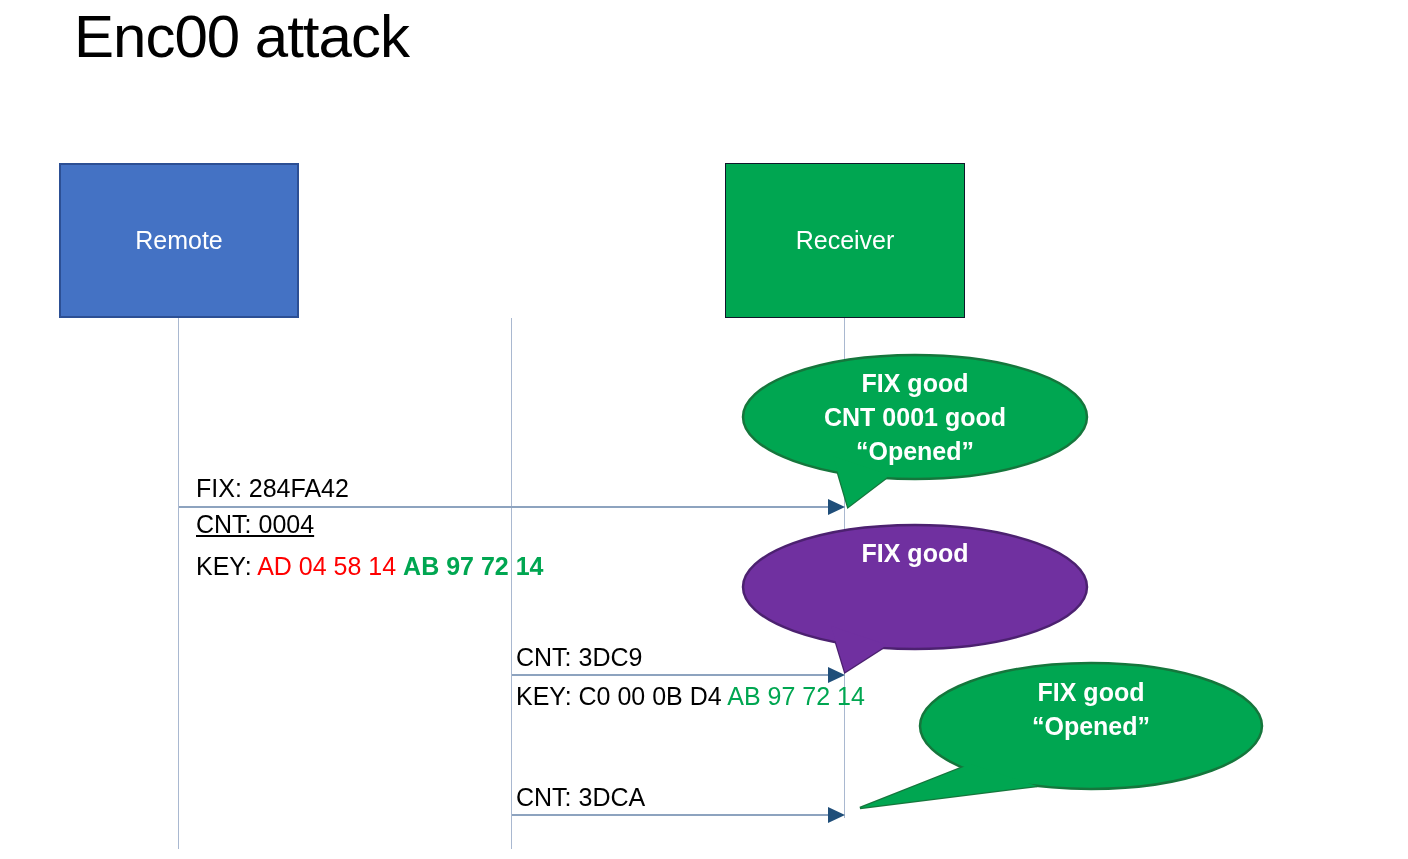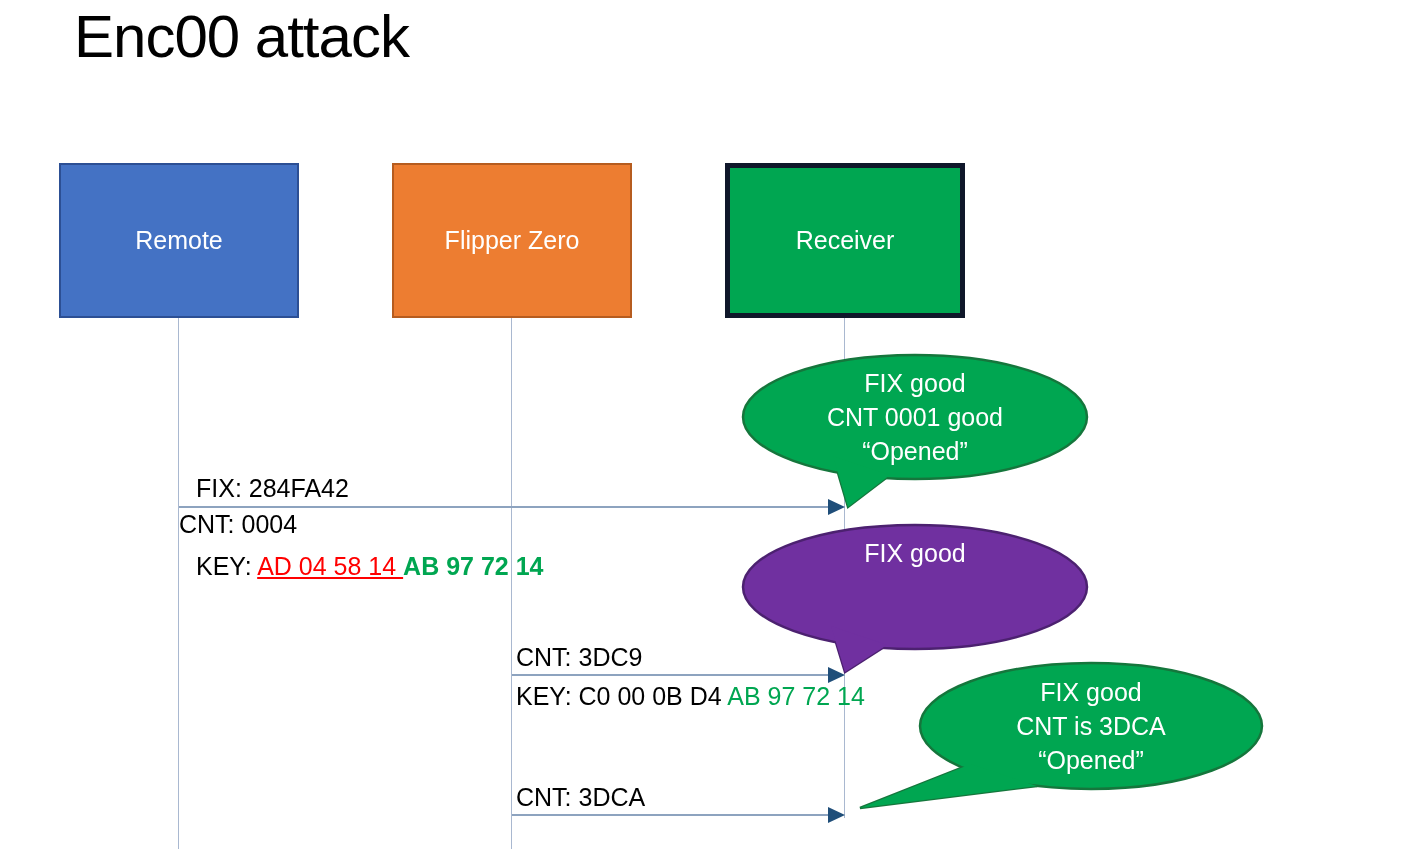--- a/index.html
+++ b/index.html
@@ -28,21 +28,21 @@
     width: 240px;
     height: 155px;
     display: flex;
     align-items: center;
     justify-content: center;
     color: #ffffff;
     font-size: 25px;
   }
   .actor-remote   { left: 59px;  background: #4472C4; border: 2px solid #2C4F94; }
   .actor-flipper  { left: 392px; background: #ED7D31; border: 2px solid #B65C1F; }
-  .actor-receiver { left: 725px; background: #00A651; border: 5px solid #0f172a; }
+  .actor-receiver { left: 725px; background: #00A651; border: 1px solid #0f172a; }
   .lifeline {
     position: absolute;
     top: 318px;
     width: 0;
     border-left: 1px solid #A9B8D0;
   }
   .ll-remote   { left: 178px; height: 541px; }
   .ll-flipper  { left: 511px; height: 541px; }
   .ll-receiver { left: 844px; height: 500px; }
   .arrow-line {
@@ -57,61 +57,59 @@
     border-left: 17px solid #1F4E79;
     border-top: 8px solid transparent;
     border-bottom: 8px solid transparent;
   }
   .msg {
     position: absolute;
     font-size: 25px;
     white-space: nowrap;
     color: #000000;
   }
-  .key-red   { color: #FF0000; text-decoration: underline; }
+  .key-red   { color: #FF0000; }
   .key-green { color: #00A651; }
   .key-green-bold { color: #00A651; font-weight: bold; }
   .callout {
     position: absolute;
   }
   .callout svg { position: absolute; left: 0; top: 0; }
   .callout-text {
     position: absolute;
     color: #ffffff;
     font-size: 25px;
     line-height: 34px;
     text-align: center;
     width: 300px;
+    font-weight: bold;
   }
 </style>
 </head>
 <body>
 
 <div id="slide">
 
   <div class="title">Enc00 attack</div>
 
   <div class="lifeline ll-remote"></div>
   <div class="lifeline ll-flipper"></div>
   <div class="lifeline ll-receiver"></div>
 
   <div class="actor-box actor-remote">
     <span>Remote</span>
   </div>
-  <div class="actor-box actor-flipper">
-    <span>Flipper Zero</span>
-  </div>
   <div class="actor-box actor-receiver">
     <span>Receiver</span>
   </div>
 
   <div class="arrow-line" style="left:179px; top:506px; width:650px;"></div>
   <div class="arrow-head" style="left:828px; top:499px;"></div>
   <div class="msg" style="left:196px; top:474px;">FIX: 284FA42</div>
-  <div class="msg" style="left:179px; top:510px;">CNT: 0004</div>
+  <div class="msg" style="left:196px; top:510px;text-decoration:underline;">CNT: 0004</div>
   <div class="msg" style="left:196px; top:552px;">
     <span>KEY: </span><span class="key-red">AD 04 58 14 </span><span class="key-green-bold">AB 97 72 14</span>
   </div>
 
   <div class="arrow-line" style="left:512px; top:674px; width:317px;"></div>
   <div class="arrow-head" style="left:828px; top:667px;"></div>
   <div class="msg" style="left:516px; top:643px;">CNT: 3DC9</div>
   <div class="msg" style="left:516px; top:682px;">
     <span>KEY: C0 00 0B D4 </span><span class="key-green">AB 97 72 14</span>
   </div>
@@ -145,18 +143,17 @@
   </div>
 
   <div class="callout" style="left:845px; top:656px; width:420px; height:170px;">
     <svg width="420" height="170" viewBox="0 0 420 170">
       <polygon points="126,108 192,130 15,152" fill="#00A651" stroke="#15763C" stroke-width="2.5"></polygon>
       <ellipse cx="246" cy="70" rx="171" ry="63" fill="#00A651" stroke="#15763C" stroke-width="2.5"></ellipse>
       <polygon points="126,108 192,130 15,152" fill="#00A651"></polygon>
     </svg>
     <div class="callout-text" style="left:96px; top:19px;">
       <div>FIX good</div>
-      <div>CNT is 3DCA</div>
       <div>“Opened”</div>
     </div>
   </div>
 
 </div>
 
 </body></html>

